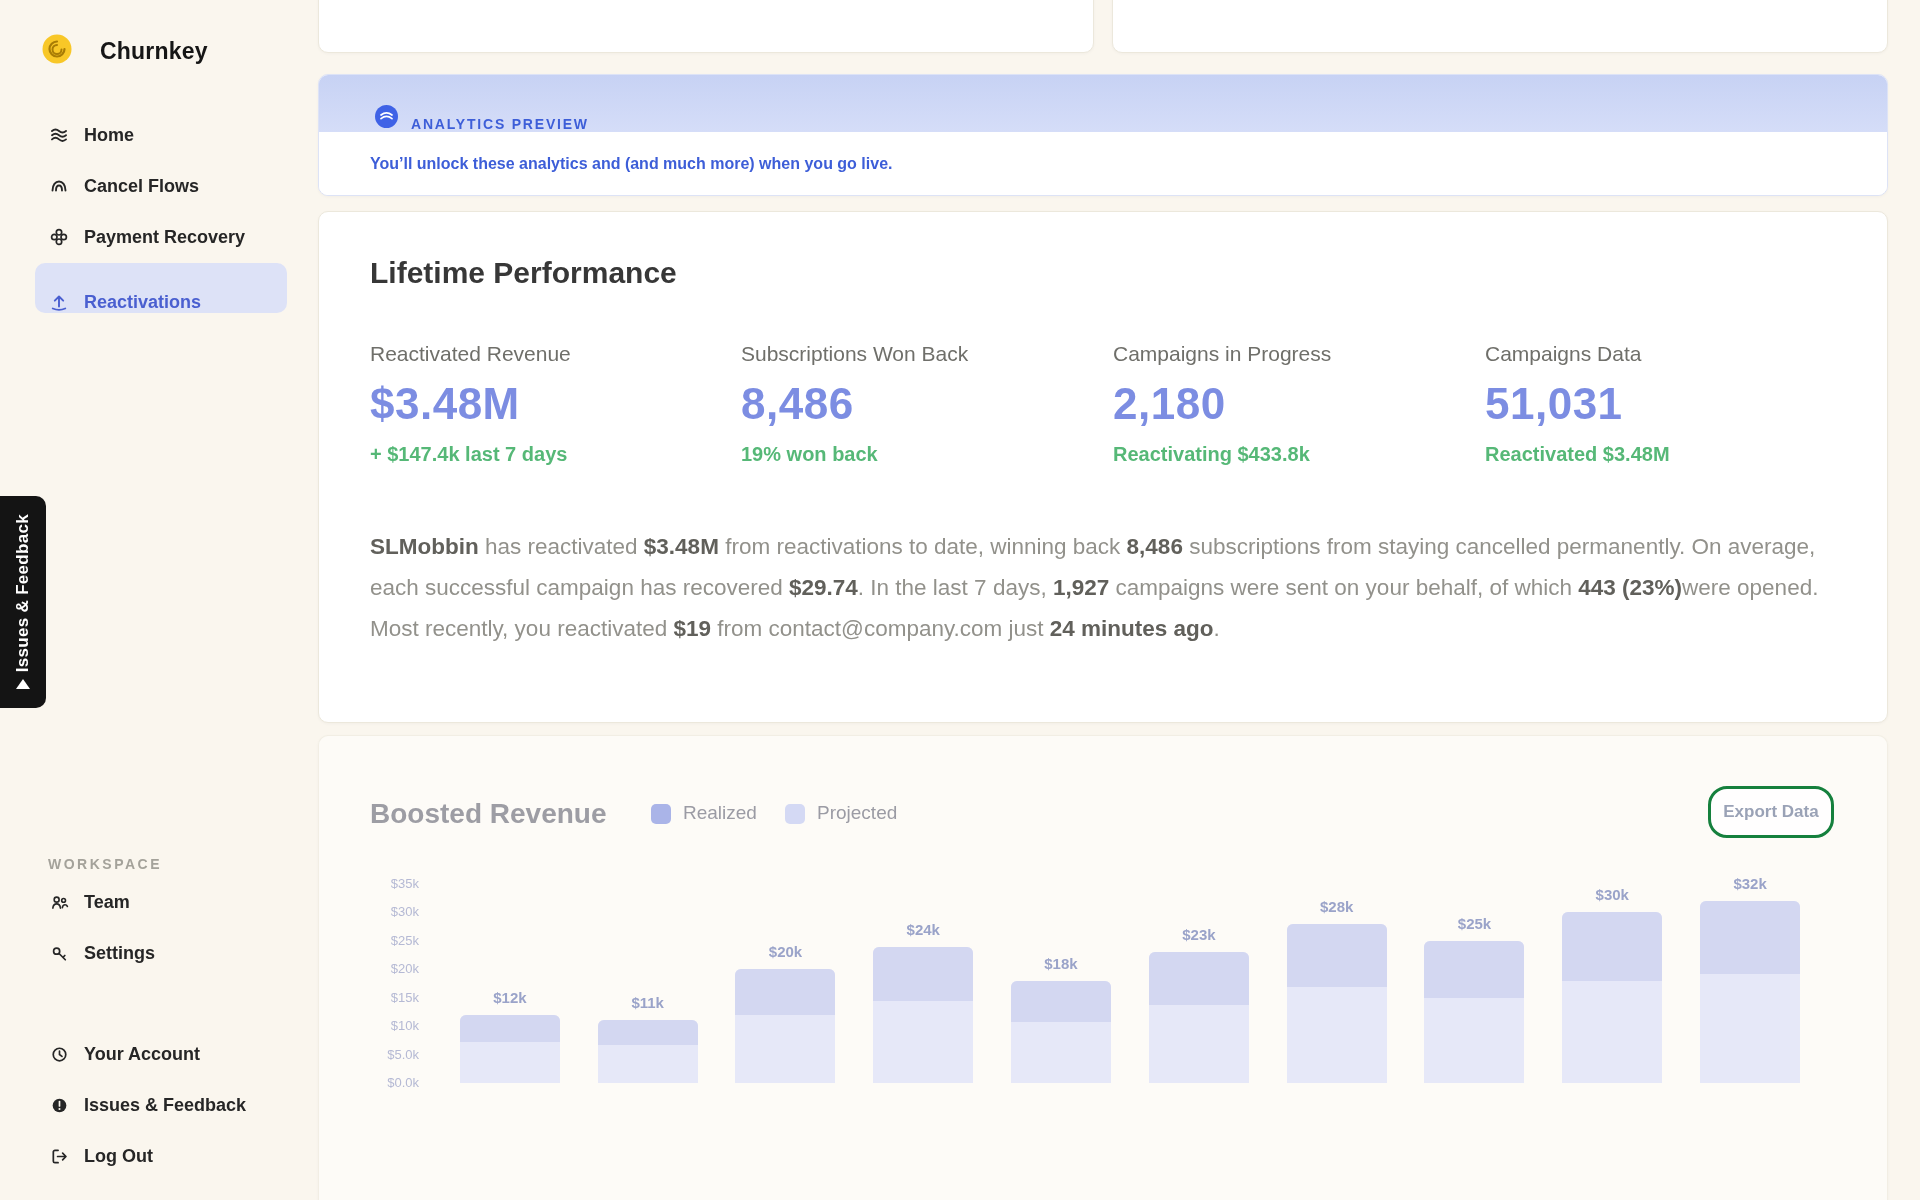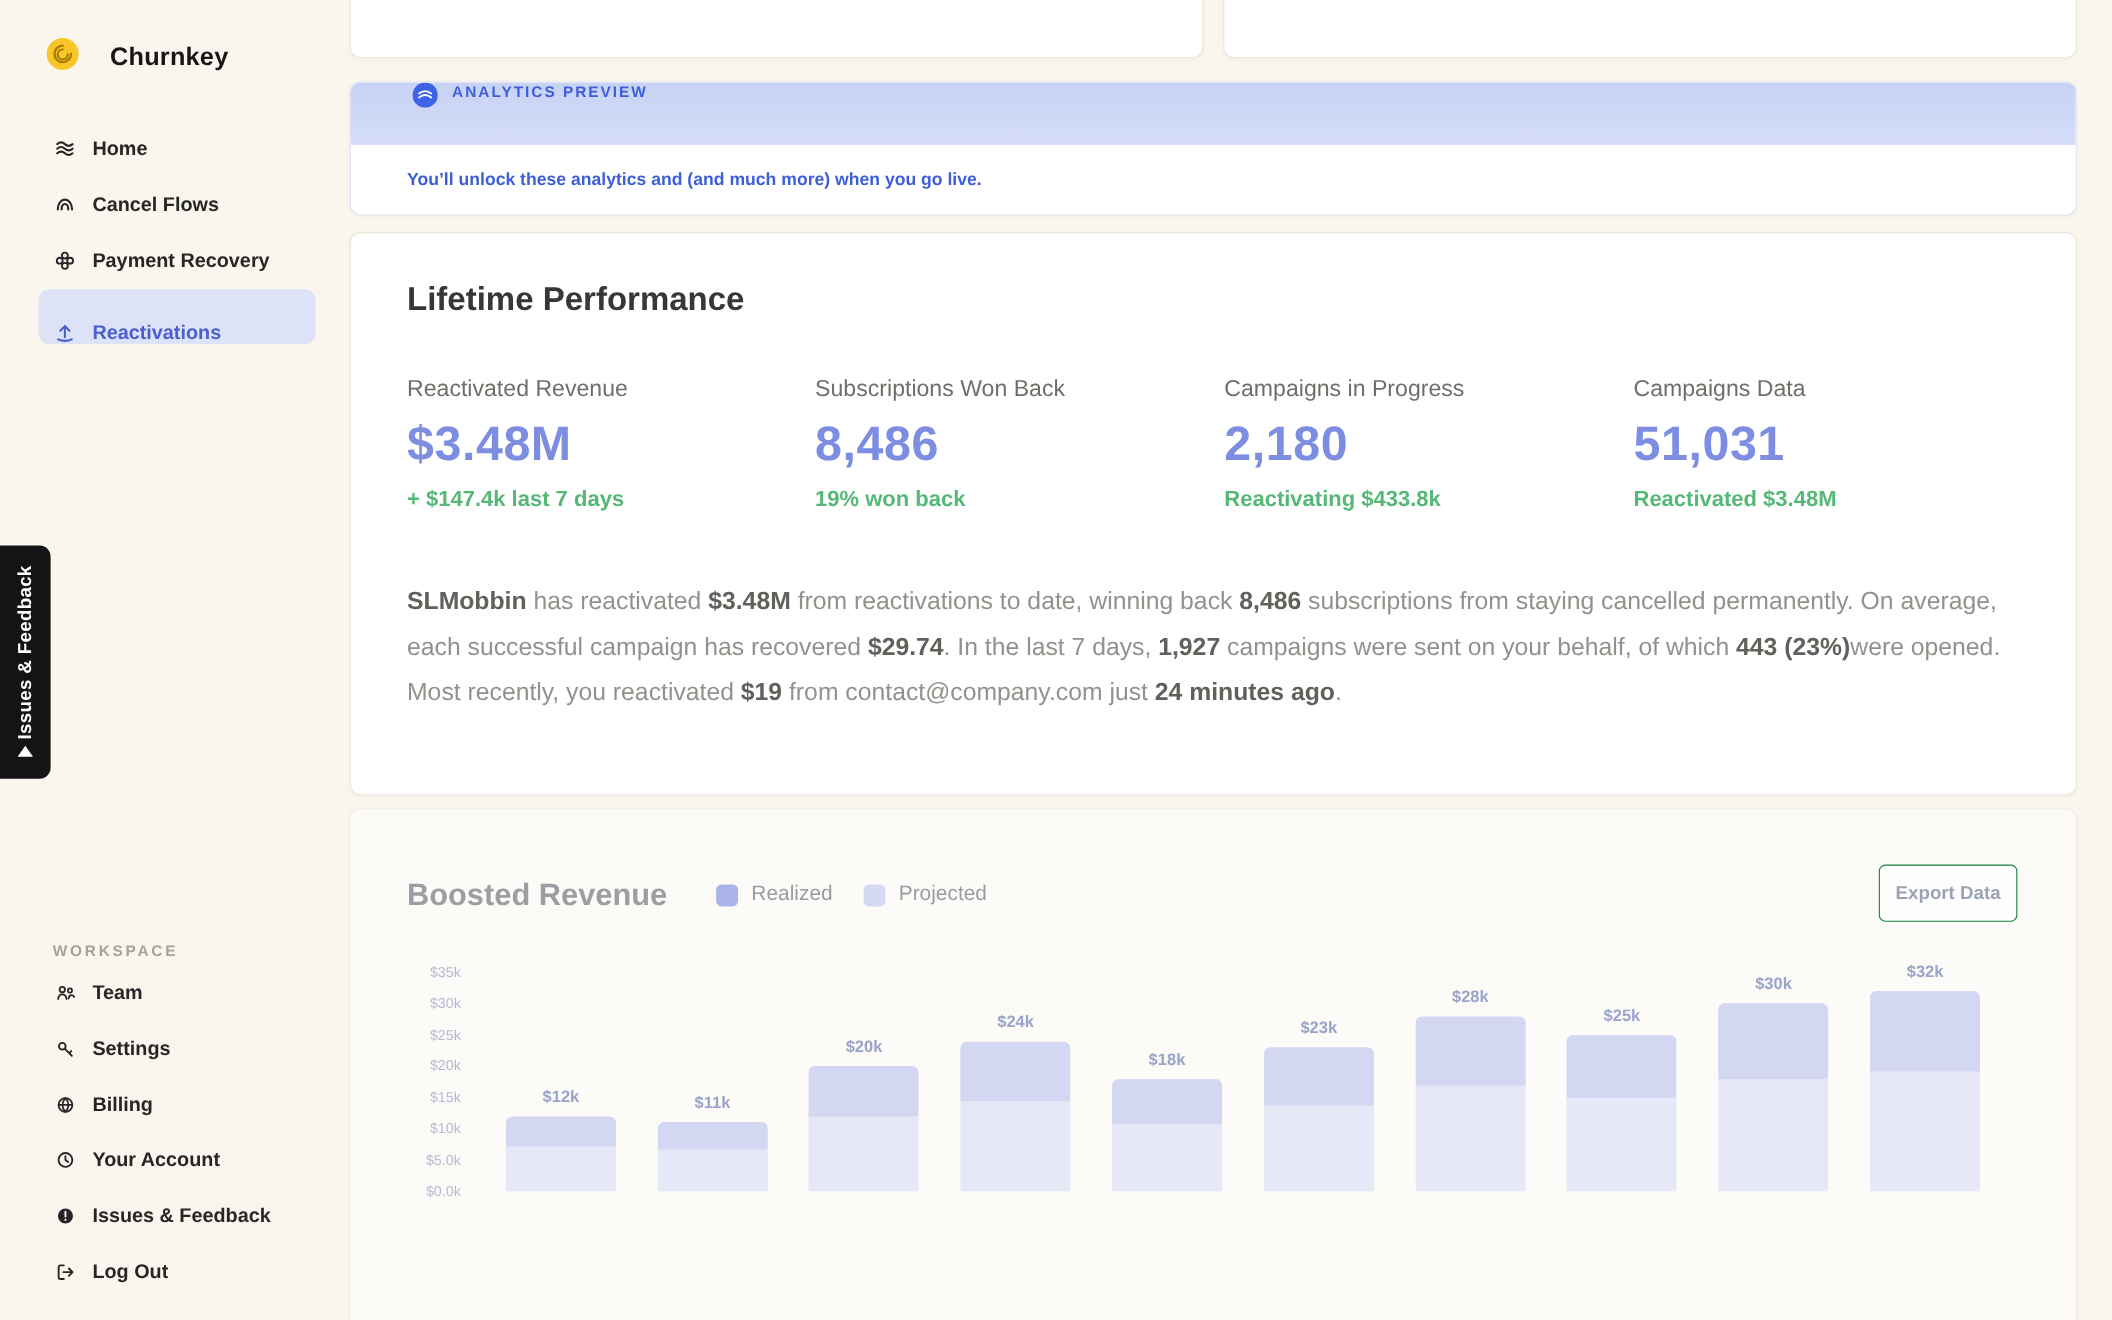--- a/index.html
+++ b/index.html
@@ -24,21 +24,21 @@
               justify-content:space-between; padding:18px 0 14px 0; cursor:pointer; }
   .side-tab-text { writing-mode:vertical-rl; transform:rotate(180deg); color:#fff; font-size:17px; font-weight:600; letter-spacing:.3px; }
 
   
   .card { position:absolute; background:#fff; border:1px solid #ece8dc; border-radius:10px; box-shadow:0 1px 3px rgba(40,40,80,.04); }
   .top-card { top:-14px; height:67px; }
 
   
   .banner { left:318px; top:74px; width:1570px; height:122px; overflow:hidden; border-color:#dde3f6; }
   .banner-head { position:absolute; left:0; top:0; right:0; height:57px; background:linear-gradient(180deg,#c7d2f4,#d5ddf8);
-                 display:flex; align-items:flex-start; gap:13px; padding-left:56px; }
+                 display:flex; align-items:flex-end; gap:13px; padding-left:56px; }
   .banner-badge { font-size:14px; font-weight:700; letter-spacing:1.8px; color:#3d5ed8; }
   .banner-body { position:absolute; left:0; top:57px; right:0; bottom:0; background:#fff; display:flex; align-items:center; padding-left:51px; }
   .banner-msg { font-size:16px; font-weight:600; color:#3d5ed8; }
 
   
   .lifetime { left:318px; top:211px; width:1570px; height:512px; }
   .lt-title { position:absolute; left:51px; top:44px; font-size:30px; font-weight:700; color:#373737; }
   .stat { position:absolute; top:130px; width:360px; }
   .stat-label { font-size:21px; font-weight:500; color:#6f6f6a; }
   .stat-value { margin-top:13px; font-size:44px; font-weight:700; color:#7c8de2; letter-spacing:.5px; }
@@ -46,21 +46,21 @@
   .lt-summary { position:absolute; left:51px; top:314px; width:1460px; font-size:22.5px; line-height:41px; color:#92918b; }
   .lt-summary .b { font-weight:700; color:#61605b; }
 
   
   .boosted { left:318px; top:735px; width:1570px; height:560px; background:rgba(255,255,255,.55); border-color:rgba(236,232,220,.7); }
   .bst-title { position:absolute; left:51px; top:62px; font-size:28px; font-weight:700; color:#9d9da4; }
   .legend-item { position:absolute; top:66px; display:flex; align-items:flex-end; gap:12px; cursor:pointer; }
   .legend-swatch { width:20px; height:20px; border-radius:5px; }
   .legend-label { font-size:19px; color:#9b9ba4; }
   .export-btn { position:absolute; left:1389px; top:50px; width:126px; height:52px; background:rgba(255,255,255,.8);
-                border:1px solid #15803d; border-radius:6px; font-family:inherit; font-size:17px; font-weight:600; color:#9aa2b6; cursor:pointer; }
+                border:3px solid #15803d; border-radius:19px; font-family:inherit; font-size:17px; font-weight:600; color:#9aa2b6; cursor:pointer; }
 
   .chart { position:absolute; left:0; top:0; right:0; bottom:0; }
   .y-axis { position:absolute; left:0; top:148px; width:100px; height:199px; }
   .ytick { position:absolute; right:0; width:100px; text-align:right; font-size:13px; color:#b5b9d4; }
   .plot { position:absolute; left:122px; top:148px; width:1378px; height:199px; }
   .bar-slot { position:absolute; bottom:0; height:100%; }
   .bar { position:absolute; bottom:0; left:50%; width:100px; margin-left:-50px; background:#e6e8f8; border-radius:6px 6px 0 0; overflow:hidden; }
   .bar-top { position:absolute; top:0; left:0; right:0; height:40%; background:#d3d7f1; }
   .bar-label { position:absolute; left:0; width:100%; text-align:center; font-size:15px; font-weight:700; color:#9aa3c9; }
 </style>
@@ -133,29 +133,20 @@
       <span>Team</span>
     </div>
     <div class="nav-item" style="top:928px">
       <span class="nicon">
         <svg width="19" height="19" viewBox="0 0 20 20" fill="none" stroke="currentColor" stroke-width="1.8" stroke-linecap="round">
           <circle cx="7" cy="7.5" r="3.2"></circle>
             <path d="M9.5 10l6.6 6.6M13.6 14.1l2-2"></path>
         </svg>
       </span>
       <span>Settings</span>
-    </div>
-    <div class="nav-item" style="top:979px">
-      <span class="nicon">
-        <svg width="19" height="19" viewBox="0 0 20 20" fill="none" stroke="currentColor" stroke-width="1.7">
-          <circle cx="10" cy="10" r="6.6"></circle>
-            <path d="M3.4 10h13.2M10 3.4c-3.8 4-3.8 9.2 0 13.2 3.8-4 3.8-9.2 0-13.2z"></path>
-        </svg>
-      </span>
-      <span>Billing</span>
     </div>
     <div class="nav-item" style="top:1029px">
       <span class="nicon">
         <svg width="19" height="19" viewBox="0 0 20 20" fill="none" stroke="currentColor" stroke-width="1.8" stroke-linecap="round">
           <circle cx="10" cy="10" r="6.6"></circle>
             <path d="M10 6.5V10l2.6 2"></path>
         </svg>
       </span>
       <span>Your Account</span>
     </div>

